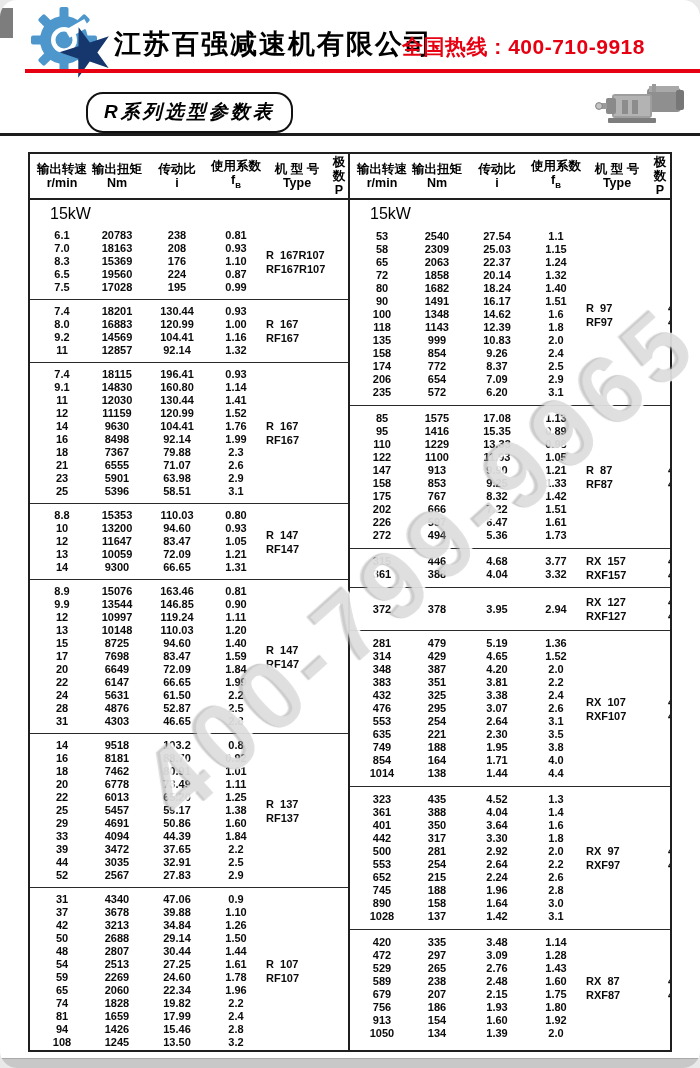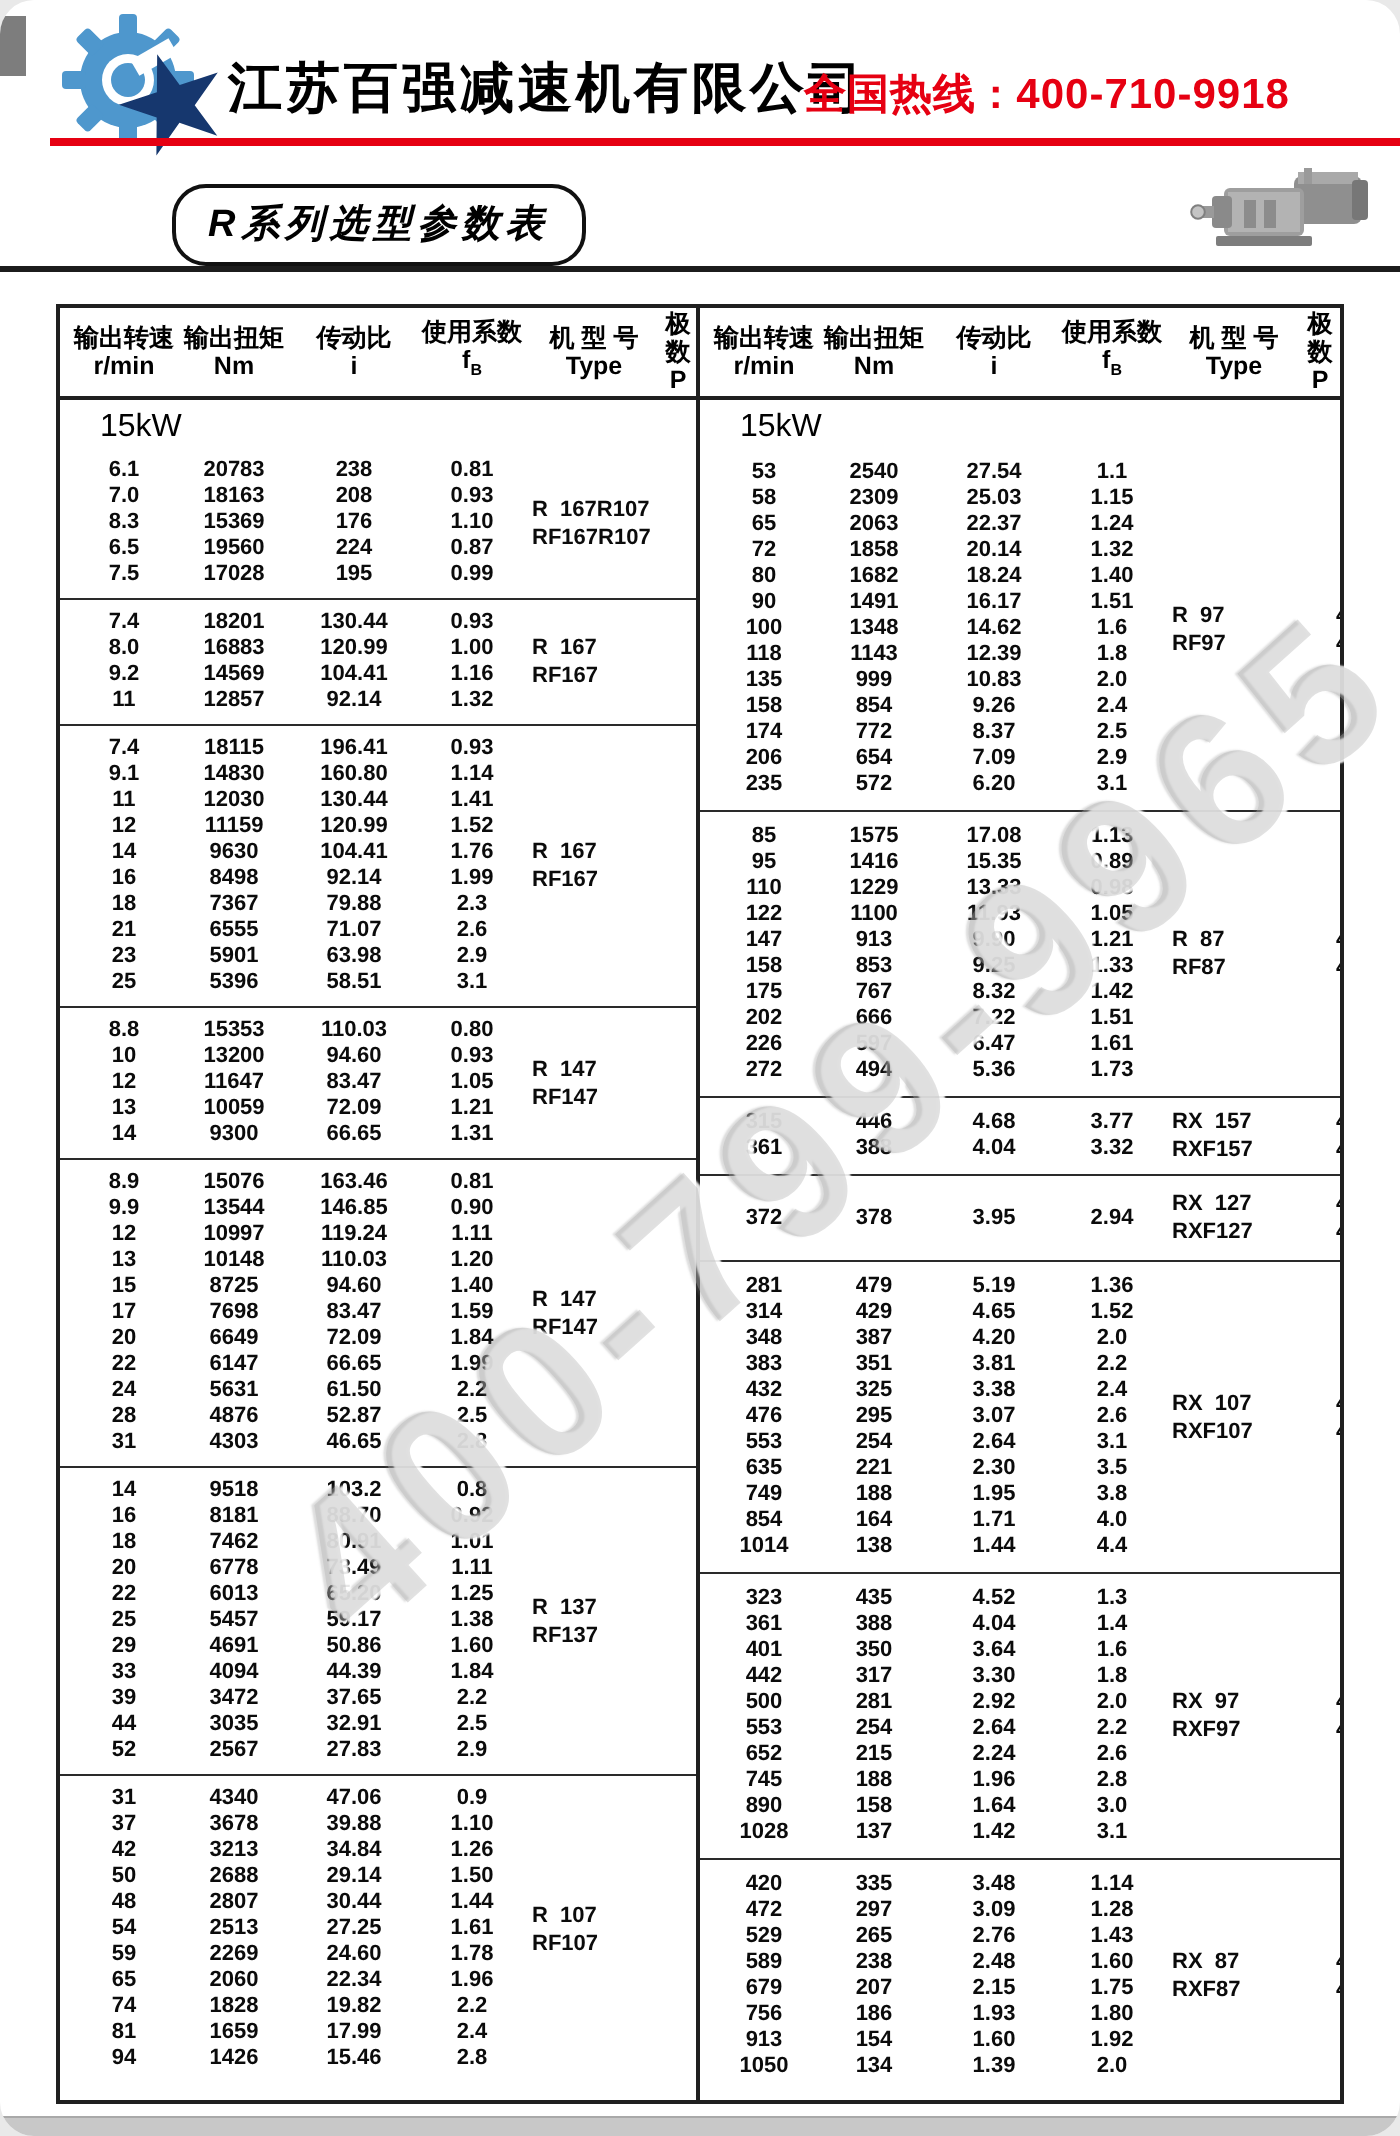--- a/index.html
+++ b/index.html
@@ -564,20 +564,26 @@
                 <span class="cell">1659</span>
                 <span class="cell">17.99</span>
                 <span class="cell">2.4</span>
               </div>
               <div class="row">
                 <span class="cell">94</span>
                 <span class="cell">1426</span>
                 <span class="cell">15.46</span>
                 <span class="cell">2.8</span>
               </div>
+              <div class="row">
+                <span class="cell">108</span>
+                <span class="cell">1245</span>
+                <span class="cell">13.50</span>
+                <span class="cell">3.2</span>
+              </div>
             </div>
             <div class="types">
               <div class="type-line">
                 <span class="type-label">R  107</span>
                 <span class="type-poles">4</span>
               </div>
               <div class="type-line">
                 <span class="type-label">RF107</span>
                 <span class="type-poles">4</span>
               </div>

